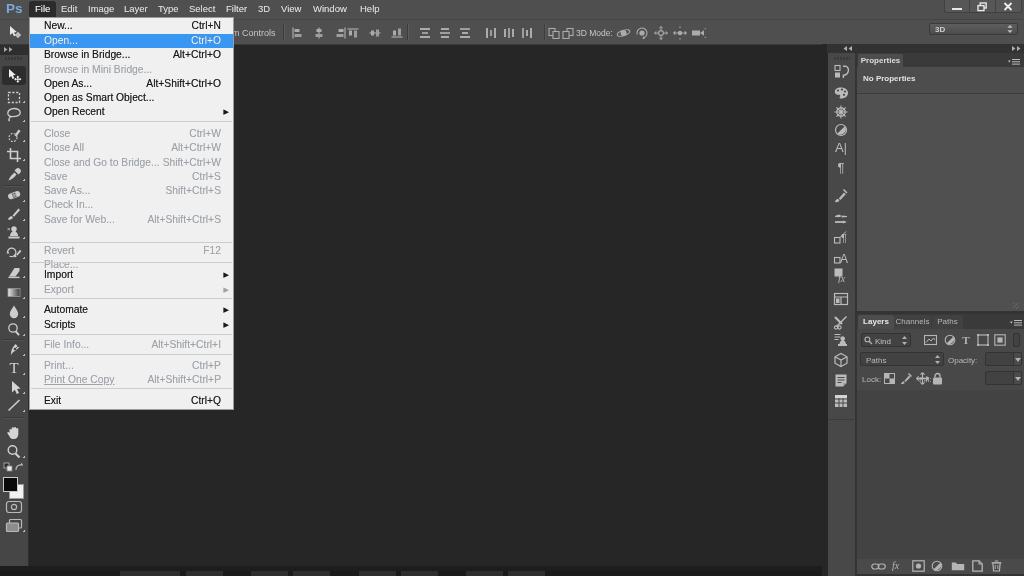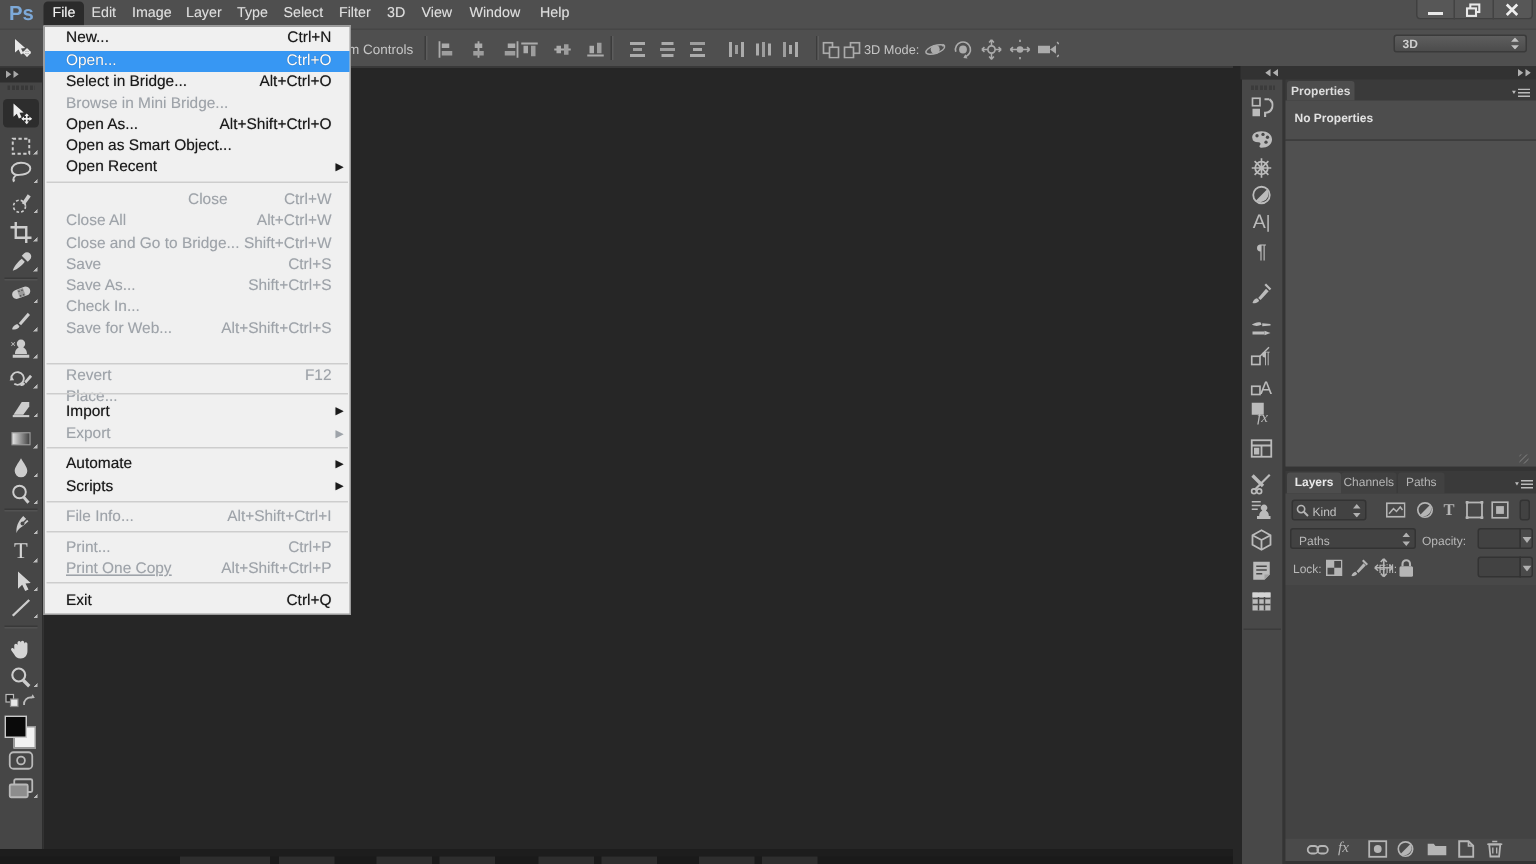--- a/index.html
+++ b/index.html
@@ -579,27 +579,27 @@
 <svg class="ab" style="left:1007px;top:25px;" width="6" height="8" viewBox="0 0 6 8">
  <path d="M3,0 L5.6,2.8 H0.4 Z M3,8 L0.4,5.2 H5.6 Z" fill="#c0c0c0"></path>
 </svg>
 </div>
 
 <div class="ab" id="filemenu" style="left:29px;top:17px;width:205px;height:393px;background:#f0f0f0;border:1px solid #9b9b9b;box-sizing:border-box;"></div>
 <div id="menuitems" style="position:absolute;left:0;top:0;font-size:10.3px;color:#1a1a1a;text-shadow:0 0 0.5px rgba(20,20,20,0.55);">
 <div class="ab row" style="top:19px;"><span class="lb">New...</span><span class="sc">Ctrl+N</span></div>
 <div class="ab" style="left:30px;top:34px;width:203px;height:14px;background:#3797f3;"></div>
 <div class="ab row" style="top:34px;color:#fff;"><span class="lb">Open...</span><span class="sc">Ctrl+O</span></div>
-<div class="ab row" style="top:48px;"><span class="lb">Select in Bridge...</span><span class="sc">Alt+Ctrl+O</span></div>
+<div class="ab row" style="top:48px;"><span class="lb">Browse in Bridge...</span><span class="sc">Alt+Ctrl+O</span></div>
 <div class="ab row dis" style="top:63px;"><span class="lb">Browse in Mini Bridge...</span></div>
 <div class="ab row" style="top:77px;"><span class="lb">Open As...</span><span class="sc">Alt+Shift+Ctrl+O</span></div>
 <div class="ab row" style="top:91px;"><span class="lb">Open as Smart Object...</span></div>
 <div class="ab row" style="top:105px;"><span class="lb">Open Recent</span><span class="ar">▶</span></div>
 <div class="ab sep" style="top:121px;"></div>
-<div class="ab row dis" style="top:127px;text-align:center;"><span class="lb">Close</span><span class="sc">Ctrl+W</span></div>
+<div class="ab row dis" style="top:127px;"><span class="lb">Close</span><span class="sc">Ctrl+W</span></div>
 <div class="ab row dis" style="top:141px;"><span class="lb">Close All</span><span class="sc">Alt+Ctrl+W</span></div>
 <div class="ab row dis" style="top:156px;"><span class="lb">Close and Go to Bridge...</span><span class="sc">Shift+Ctrl+W</span></div>
 <div class="ab row dis" style="top:170px;"><span class="lb">Save</span><span class="sc">Ctrl+S</span></div>
 <div class="ab row dis" style="top:184px;"><span class="lb">Save As...</span><span class="sc">Shift+Ctrl+S</span></div>
 <div class="ab row dis" style="top:198px;"><span class="lb">Check In...</span></div>
 <div class="ab row dis" style="top:213px;"><span class="lb">Save for Web...</span><span class="sc">Alt+Shift+Ctrl+S</span></div>
 <div class="ab row dis" style="top:244px;"><span class="lb">Revert</span><span class="sc">F12</span></div>
 <div class="ab sep" style="top:242px;"></div>
 <div class="ab row dis" style="top:246px;margin-top:12px;"><span class="lb">Place...</span></div>
 <div class="ab sep" style="top:262px;"></div>

